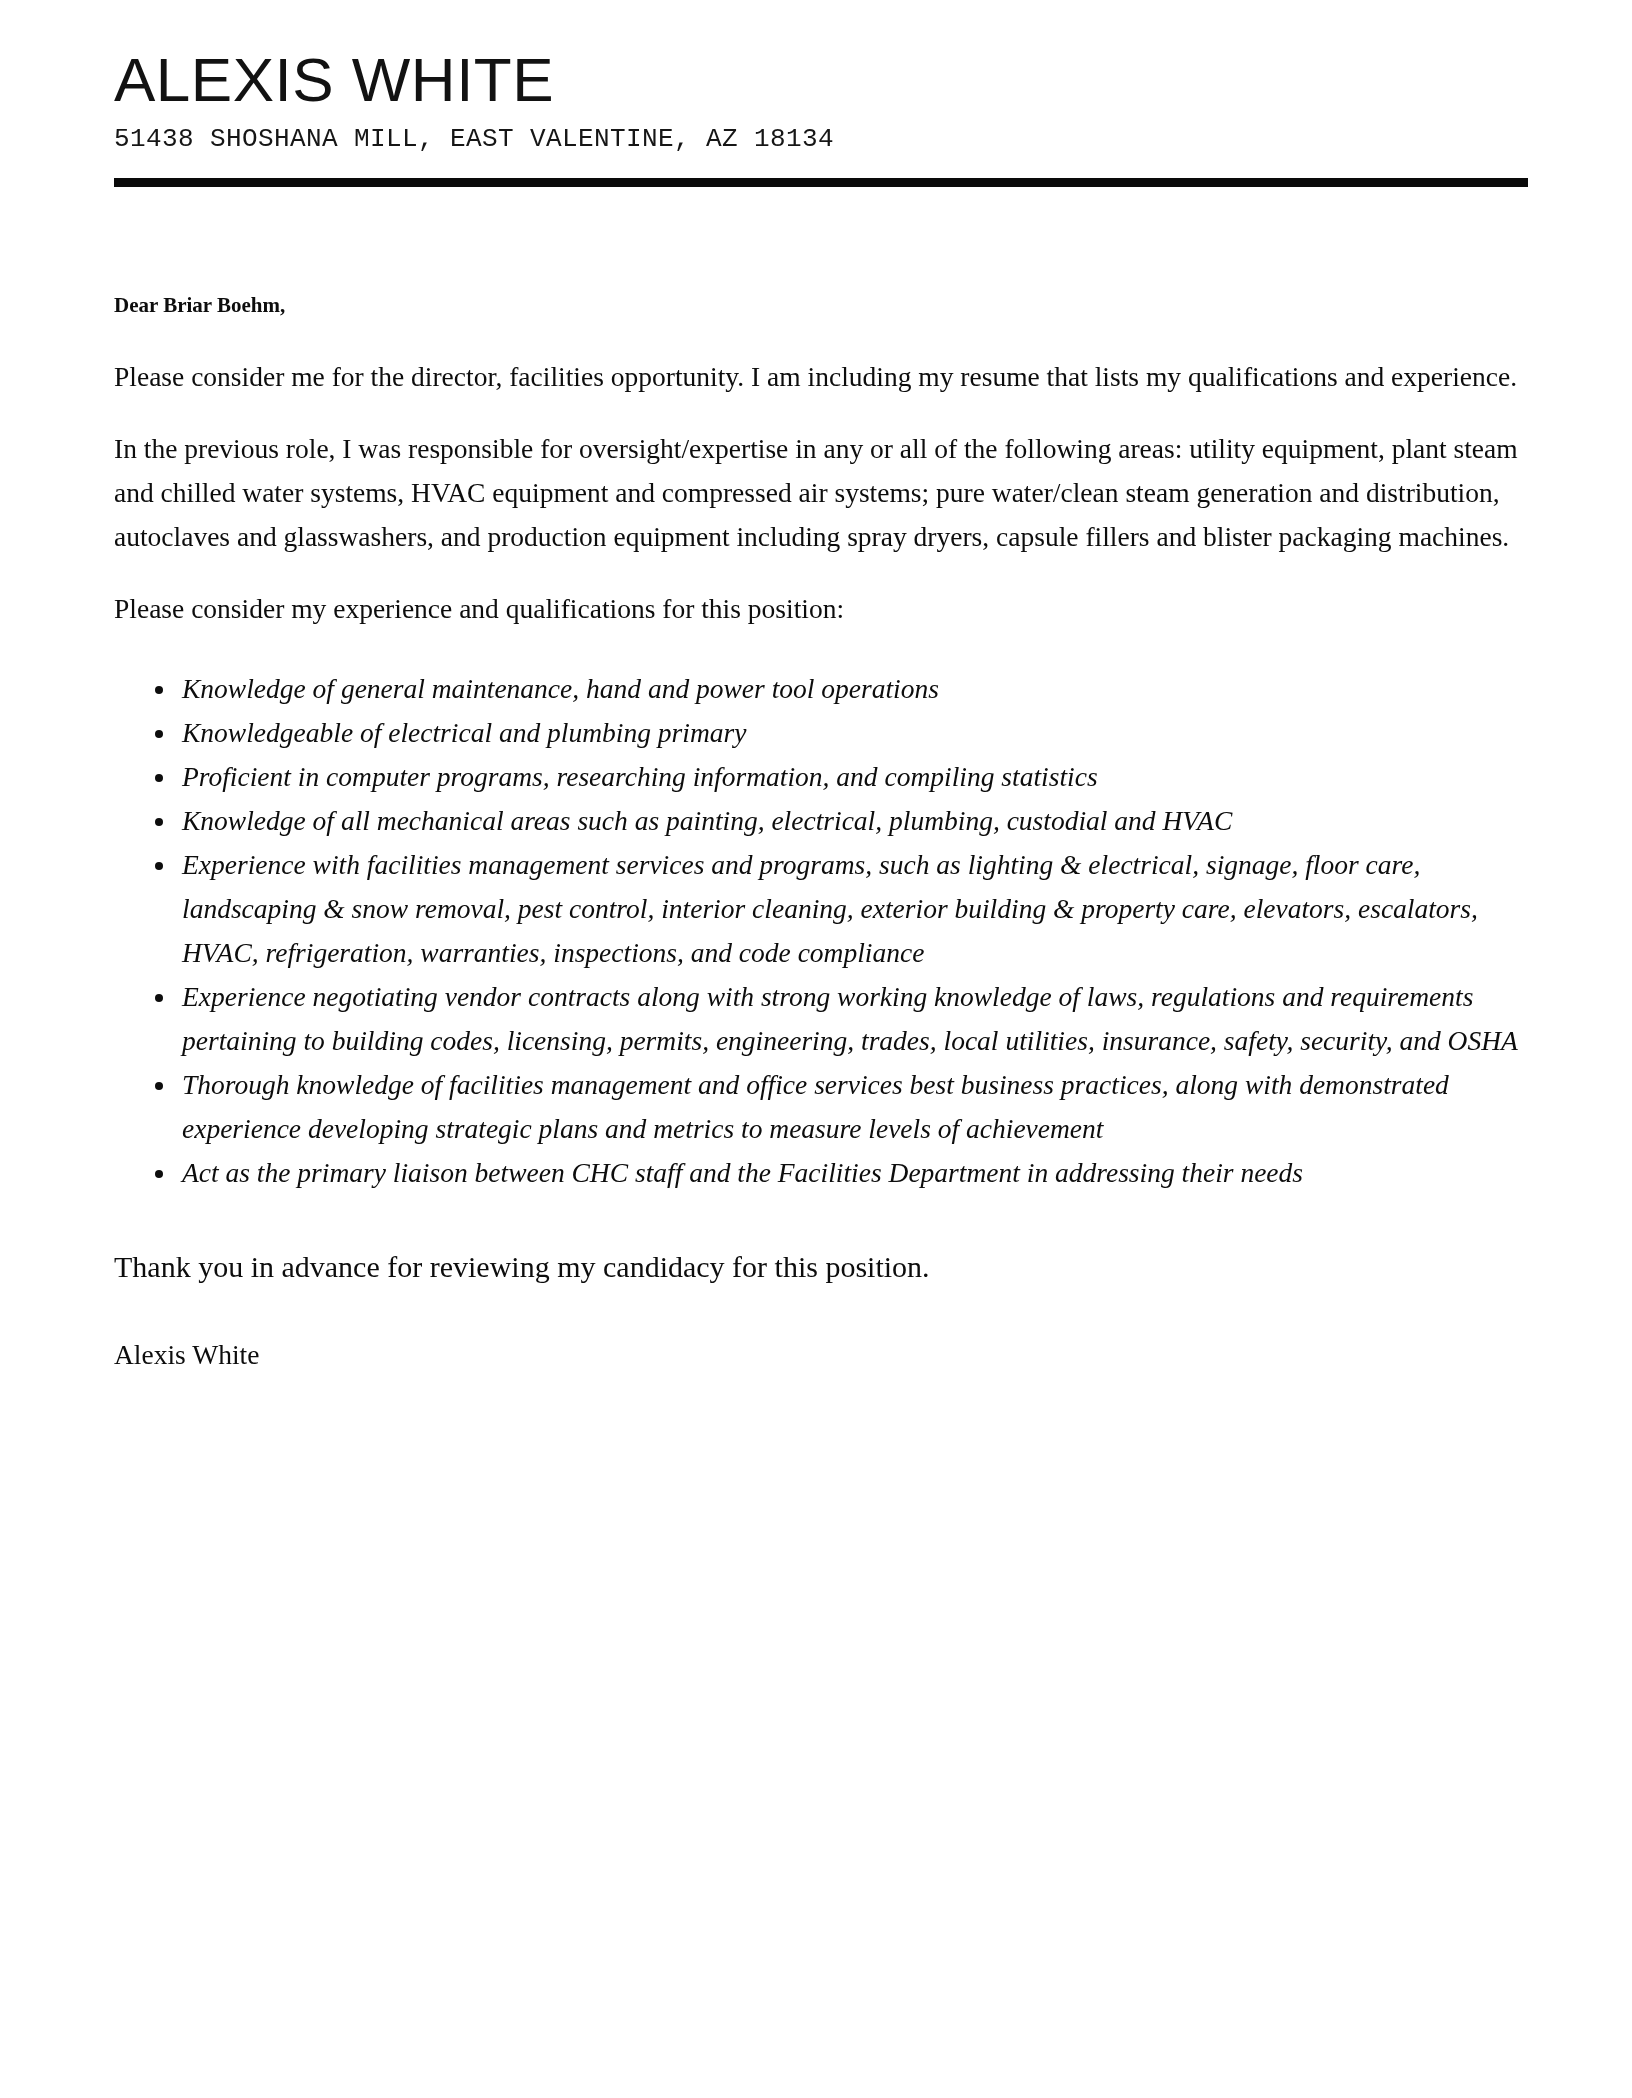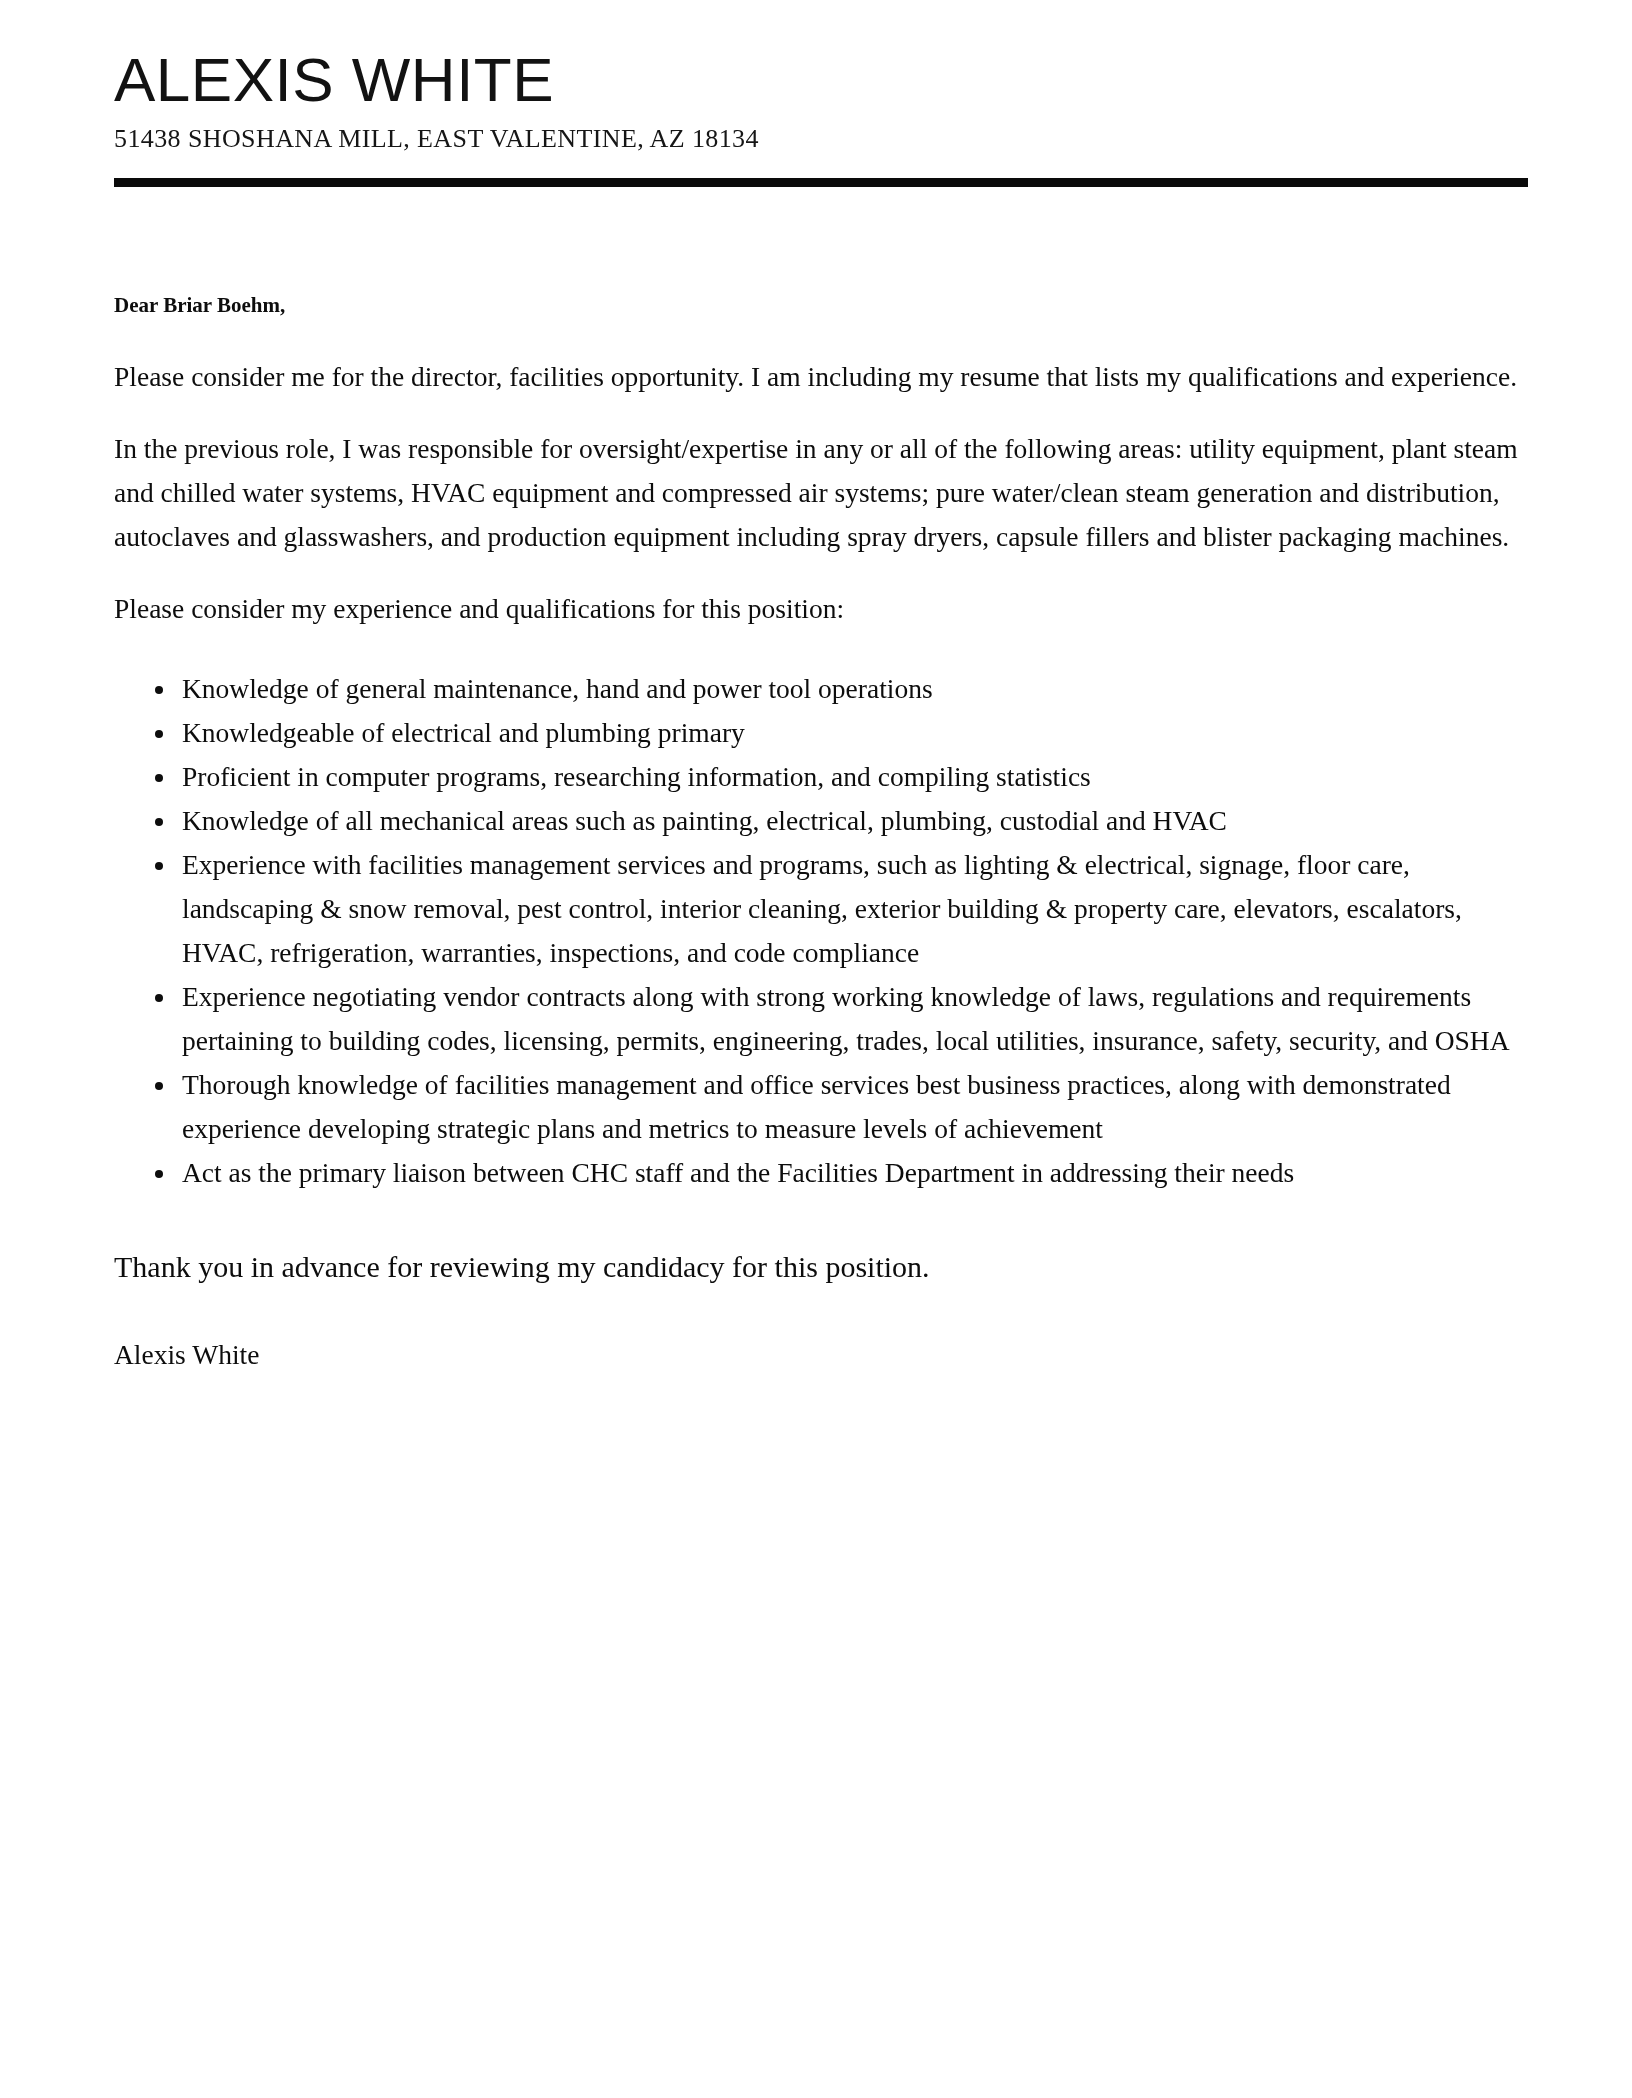--- a/index.html
+++ b/index.html
@@ -25,21 +25,21 @@
     margin: 0;
     font-family: "Liberation Sans", sans-serif;
     font-weight: 400;
     font-size: 62px;
     letter-spacing: 0.5px;
     color: #121212;
     line-height: 1.1;
   }
   .applicant-address {
     margin-top: 10px;
-    font-family: Liberation Serif, serif;
+    font-family: Liberation Mono, monospace;
     font-size: 26px;
     letter-spacing: 0.4px;
     color: #161616;
   }
   .header-rule {
     margin-top: 24px;
     height: 9px;
     background: #0a0a0a;
     border: none;
     width: 100%;
@@ -59,20 +59,21 @@
     font-weight: bold;
     font-size: 21px;
   }
   .lead-in {
     margin-bottom: 36px !important;
   }
   ul.qualifications {
     margin: 16px 0 50px 0;
     padding-left: 64px;
     list-style-type: disc;
+    font-style: italic;
   }
   ul.qualifications li {
     margin: 0;
     padding-left: 4px;
   }
   .closing-statement {
     font-weight: normal;
     font-size: 30px;
     margin-bottom: 44px !important;
   }

